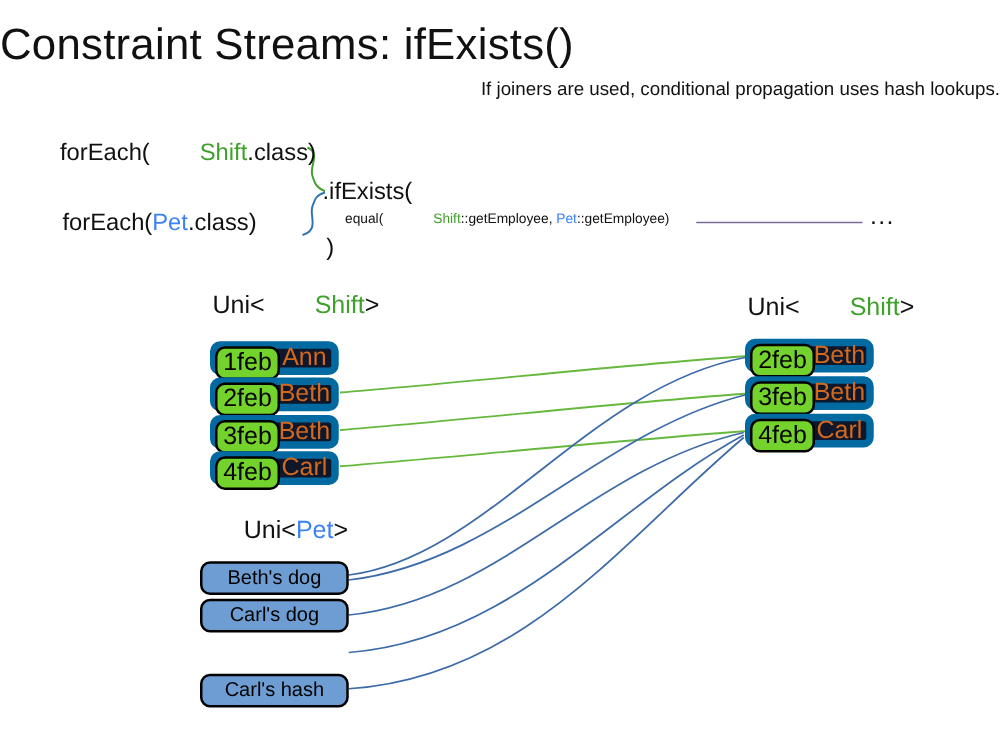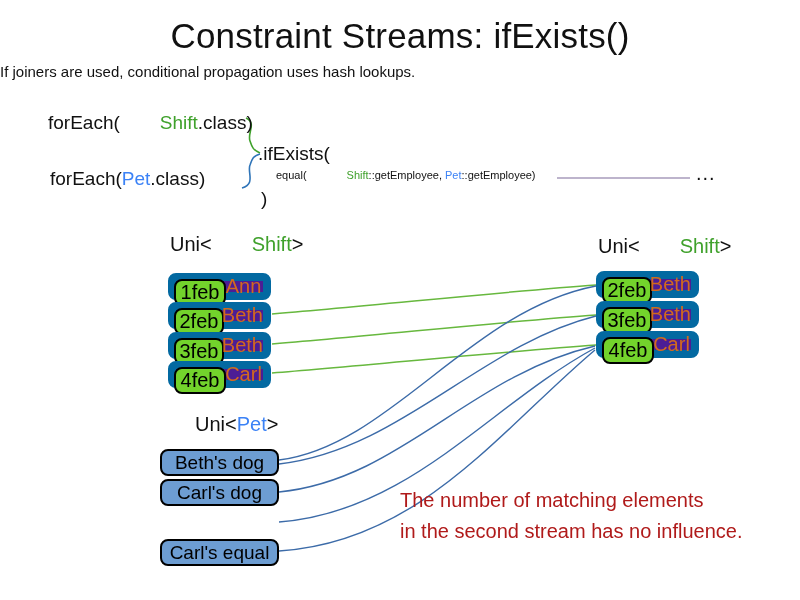--- a/index.html
+++ b/index.html
@@ -1,58 +1,58 @@
 <!DOCTYPE html>
 <html><head>
 <meta charset="utf-8">
 <style>
   html,body{margin:0;padding:0;background:#fff;}
   .slide{
     position:relative;width:800px;height:600px;background:#ffffff;
     font-family:"Liberation Sans",sans-serif;color:#111;overflow:hidden;
   }
   .abs{position:absolute;}
-  .title{left:0;top:16px;width:800px;text-align:center;font-size:35px;letter-spacing:0.2px;color:#111;z-index:2;}
-  .subtitle{left:0;top:63px;width:800px;text-align:left;font-size:15px;color:#111;z-index:2;}
+  .title{left:0;top:16px;width:800px;font-size:35px;letter-spacing:0.2px;color:#111;z-index:2;}
+  .subtitle{left:0;top:63px;width:800px;text-align:right;font-size:15px;color:#111;z-index:2;}
 
   .code{font-size:19px;white-space:pre;z-index:2;}
   .code-shift{left:48px;top:112px;}
   .code-pet{left:50px;top:168px;}
   .code-ifexists{left:258px;top:143px;text-align:center;}
   .code-equal{left:276px;top:169px;font-size:11px;}
   .code-close{left:261px;top:188px;}
   .code-ellipsis{left:696px;top:162px;font-size:20px;letter-spacing:1px;}
 
   .c-green{color:#3fa12b;margin-left:40px;}
   .c-blue{color:#3b82f6;}
 
   .stream-label{font-size:20px;z-index:2;white-space:pre;}
   .label-left-shift{left:170px;top:233px;}
   .label-right-shift{left:598px;top:235px;}
   .label-pet{left:195px;top:413px;}
 
   .srow{
     width:103px;height:27px;box-sizing:border-box;display:flex;align-items:stretch;
-    background:#4c1d95;border:8px solid #0369a1;border-radius:8px;z-index:2;
+    background:#0f172a;border:6px solid #0369a1;border-radius:8px;z-index:2;
   }
   .dcell{
     box-sizing:border-box;width:52px;margin:-2px;height:27px;
     display:flex;align-items:center;justify-content:center;
     background:#73d32c;border:2px solid #000;border-radius:8px;
     font-size:20px;color:#000;
   }
   .ncell{
     flex:1;display:flex;align-items:center;justify-content:center;
     font-size:20px;color:#d2691e;
   }
   .prow{
     width:119px;height:27px;box-sizing:border-box;
     display:flex;align-items:center;justify-content:center;
     background:#6d9dd2;border:2px solid #000;border-radius:8px;
-    font-size:19px;color:#000;z-index:2;
+    font-size:16px;color:#000;z-index:2;
   }
   .note{left:400px;top:485px;font-size:20px;line-height:31px;color:#b01a1a;z-index:2;white-space:pre;}
   .wires{left:0;top:0;z-index:1;pointer-events:none;}
 </style>
 </head>
 <body>
 
 <div class="slide">
 
   <div class="abs title">Constraint Streams: ifExists()</div>
@@ -115,17 +115,17 @@
   </div>
   <div class="abs srow" style="left:596px;top:331px">
     <span class="dcell">4feb</span>
     <span class="ncell">Carl</span>
   </div>
 
   <div class="abs stream-label label-pet"><span>Uni&lt;</span><span class="c-blue">Pet</span><span>&gt;</span></div>
 
   <div class="abs prow" style="left:160px;top:449px">Beth's dog</div>
   <div class="abs prow" style="left:160px;top:479px">Carl's dog</div>
-  <div class="abs prow" style="left:160px;top:539px">Carl's equal</div>
+  <div class="abs prow" style="left:160px;top:539px">Carl's hash</div>
 
-  <div class="abs note"><span>The number of matching elements</span><br><span>in the second stream has no influence.</span></div>
+  <div class="abs note"><br></div>
 
 </div>
 
 </body></html>

